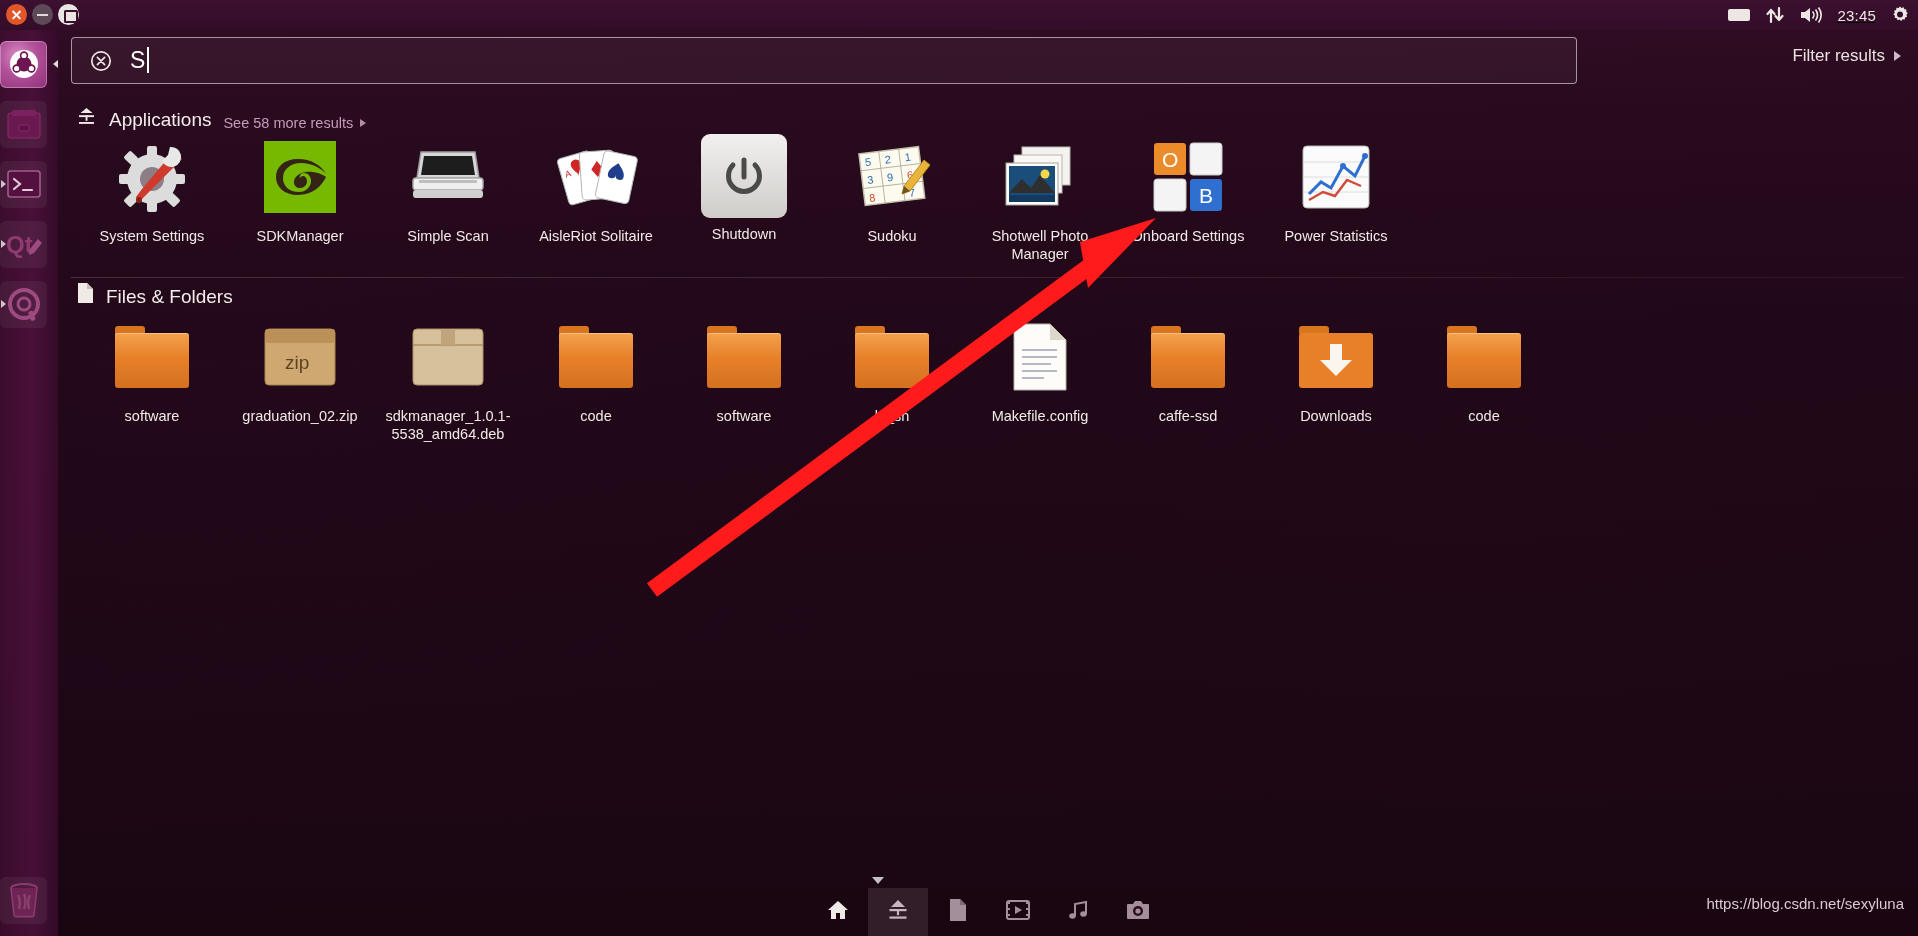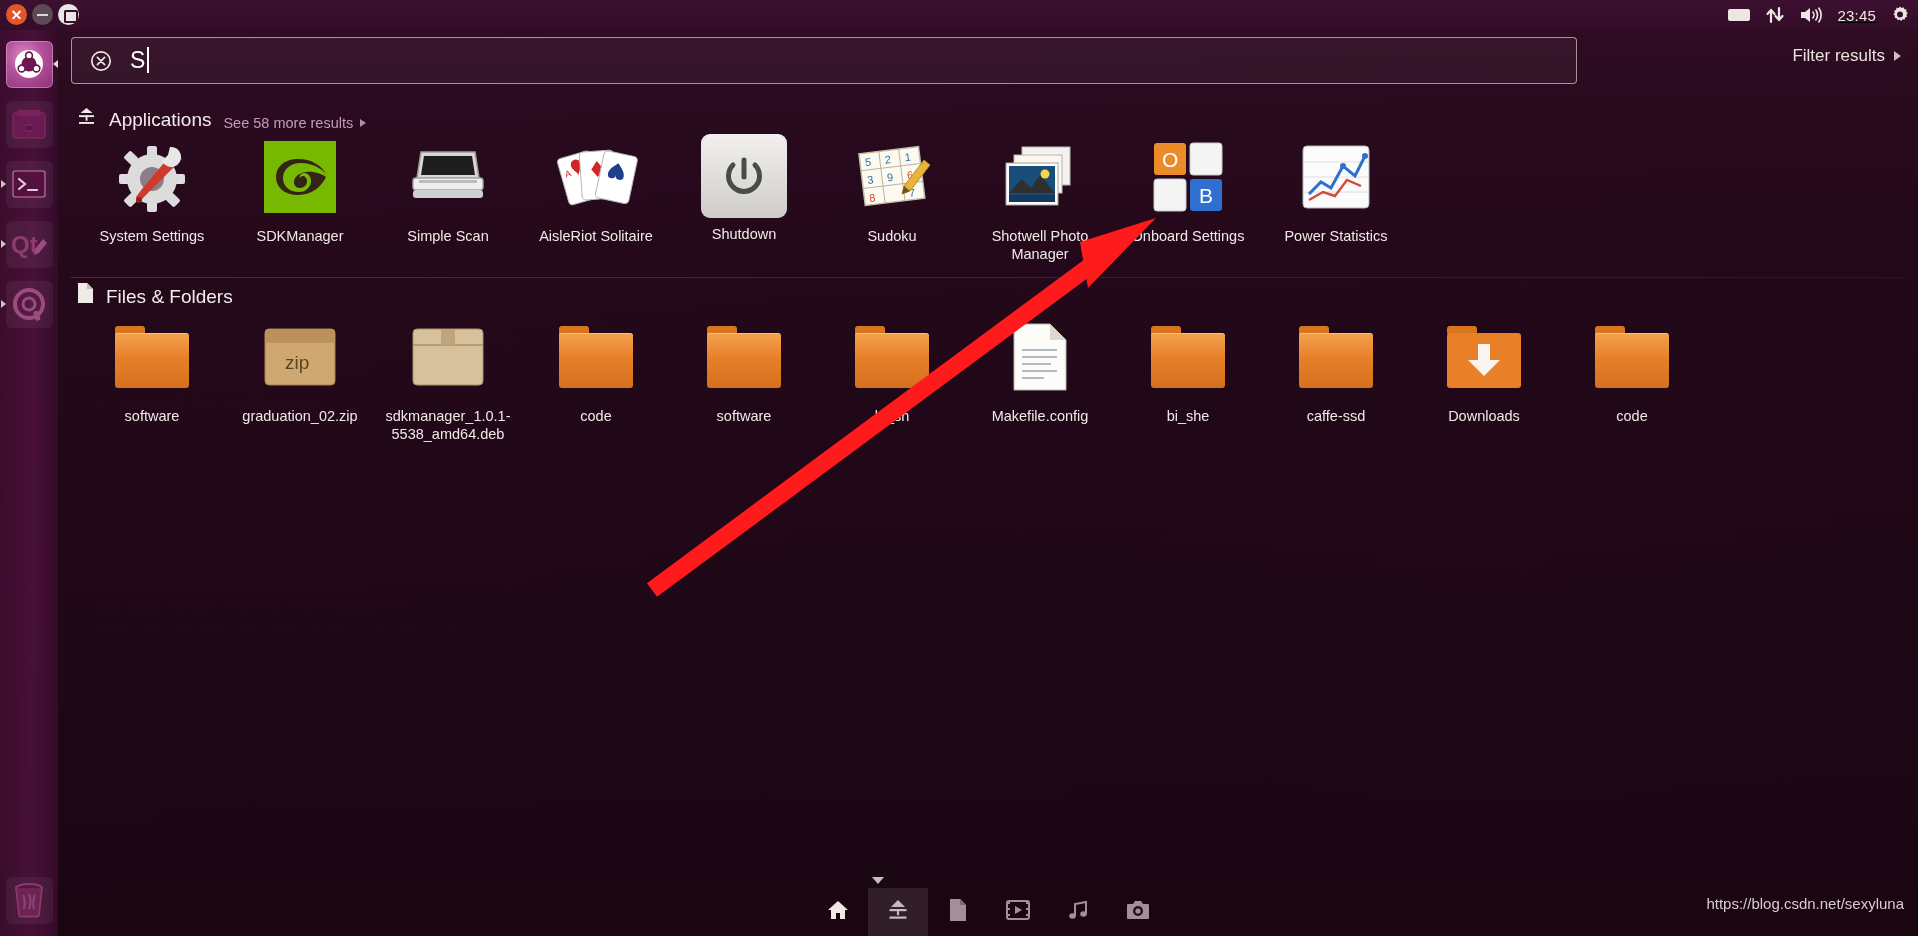--- a/index.html
+++ b/index.html
@@ -56,21 +56,21 @@
   #tray { position:absolute; right:8px; top:0; height:30px; display:flex; align-items:center; gap:14px;text-decoration:underline; }
   #tray .tray-item { display:flex; align-items:center; height:30px; color:#ece7e3; }
   #clock { font-size:15px; color:#ece7e3; letter-spacing:.2px; }
 
   
   #launcher {
     position:absolute; left:0; top:30px; width:58px; height:906px;
     background:linear-gradient(90deg, rgba(58,12,44,0.92) 0%, rgba(72,16,56,0.90) 55%, rgba(52,10,40,0.95) 100%);
     z-index:35;
   }
-  .lnch { position:relative; width:58px; height:60px; display:flex; align-items:center; justify-content:center; }
+  .lnch { position:relative; width:58px; height:60px; display:flex; align-items:center; justify-content:flex-start; }
   .lnch .tile {
     width:47px; height:47px; border-radius:6px; position:relative;
     display:flex; align-items:center; justify-content:center;
     background:rgba(255,255,255,0.055);
   }
   .lnch.active .tile {
     background:radial-gradient(circle at 38% 32%, #d98ec4 0%, #b2529b 42%, #8e2f78 100%);
     box-shadow:inset 0 0 0 1px rgba(255,255,255,0.30);
   }
   .lnch .pip {
@@ -485,29 +485,20 @@
           <path d="M39 2 v16 h16 z" fill="#ddd8cc"></path>
           <g stroke="#9aa4b0" stroke-width="1.6">
             <path d="M11 28 H46 M11 35 H46 M11 42 H40 M11 49 H46 M11 56 H33"></path>
           </g>
         </svg>
       </span>
       <span class="label">Makefile.config</span>
     </div>
 
 
-    <div class="cell">
-      <span class="iconbox">
-        <span class="folder">
-            <span class="tab"></span>
-            <span class="body"></span>
-          </span>
-      </span>
-      <span class="label">bi_she</span>
-    </div>
 
     <div class="cell">
       <span class="iconbox">
         <span class="folder">
             <span class="tab"></span>
             <span class="body"></span>
           </span>
       </span>
       <span class="label">caffe-ssd</span>
     </div>

